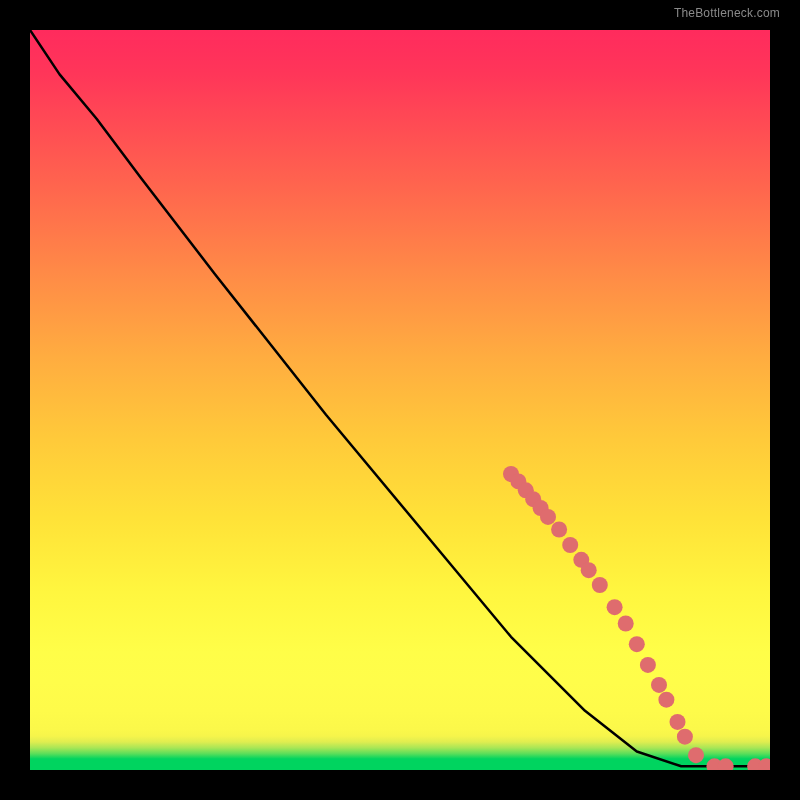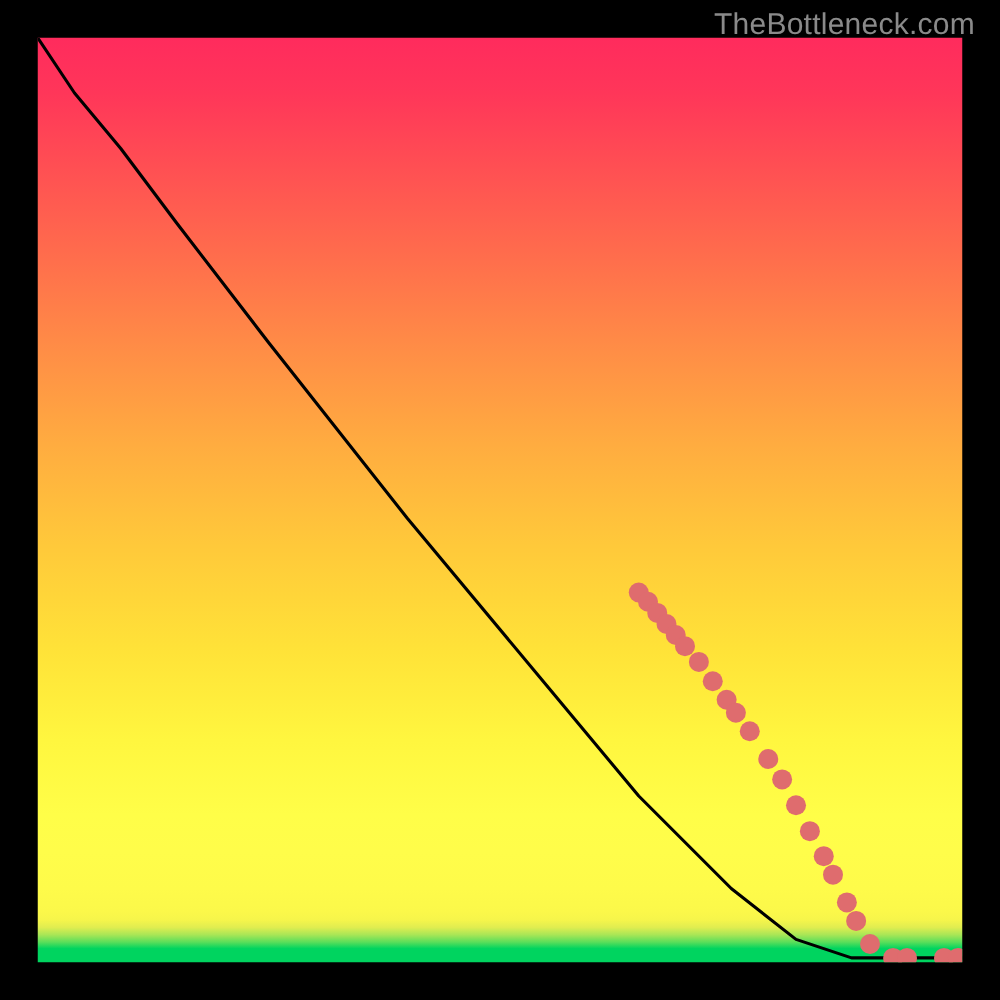--- a/index.html
+++ b/index.html
@@ -54,21 +54,21 @@
   }
   svg.overlay {
     position: absolute;
     inset: 0;
   }
   .attribution {
     position: absolute;
     top: 6px;
     right: 20px;
     color: #8a8a8a;
-    font-size: 24px;
+    font-size: 12px;
     letter-spacing: 0.2px;
     user-select: none;
   }
 </style>
 </head>
 <body>
 
 <div class="frame">
   <div class="plot-box">
     <div class="gradient-bg"></div>

